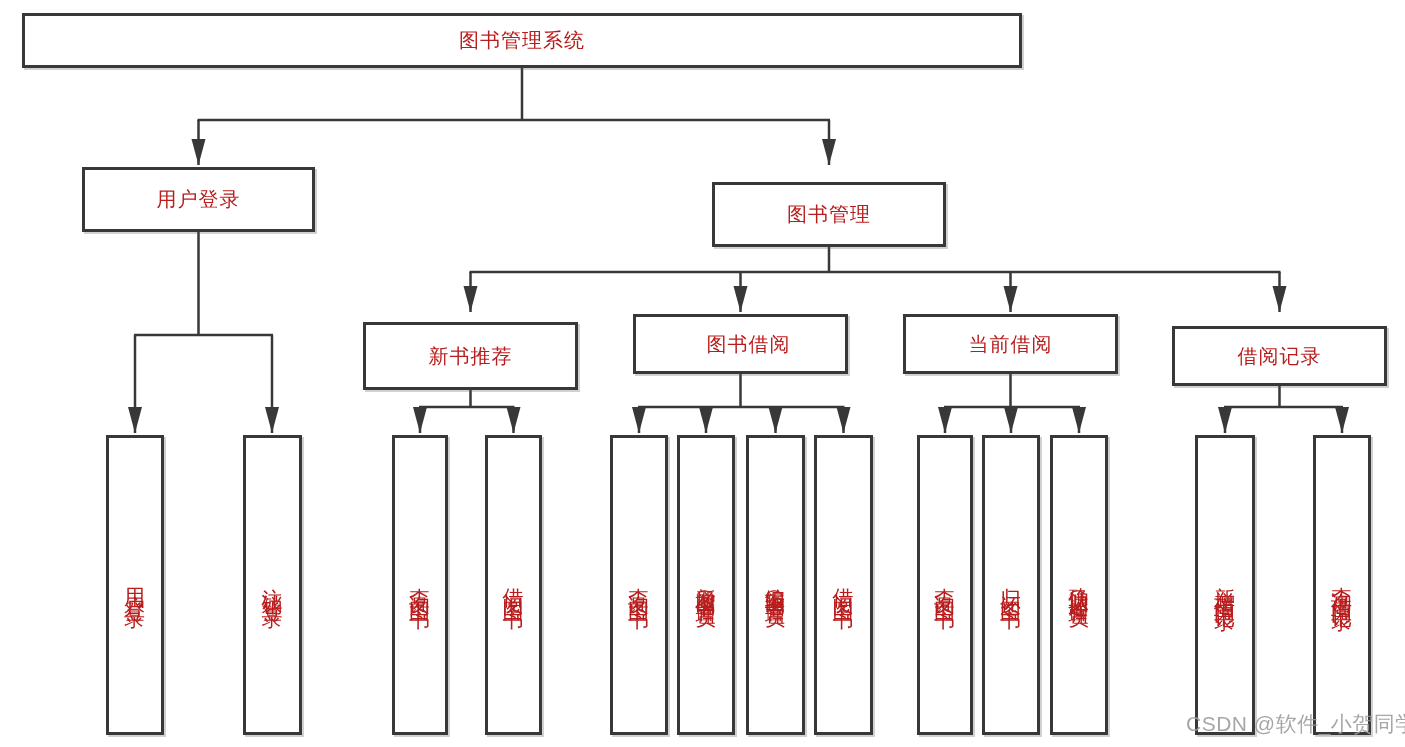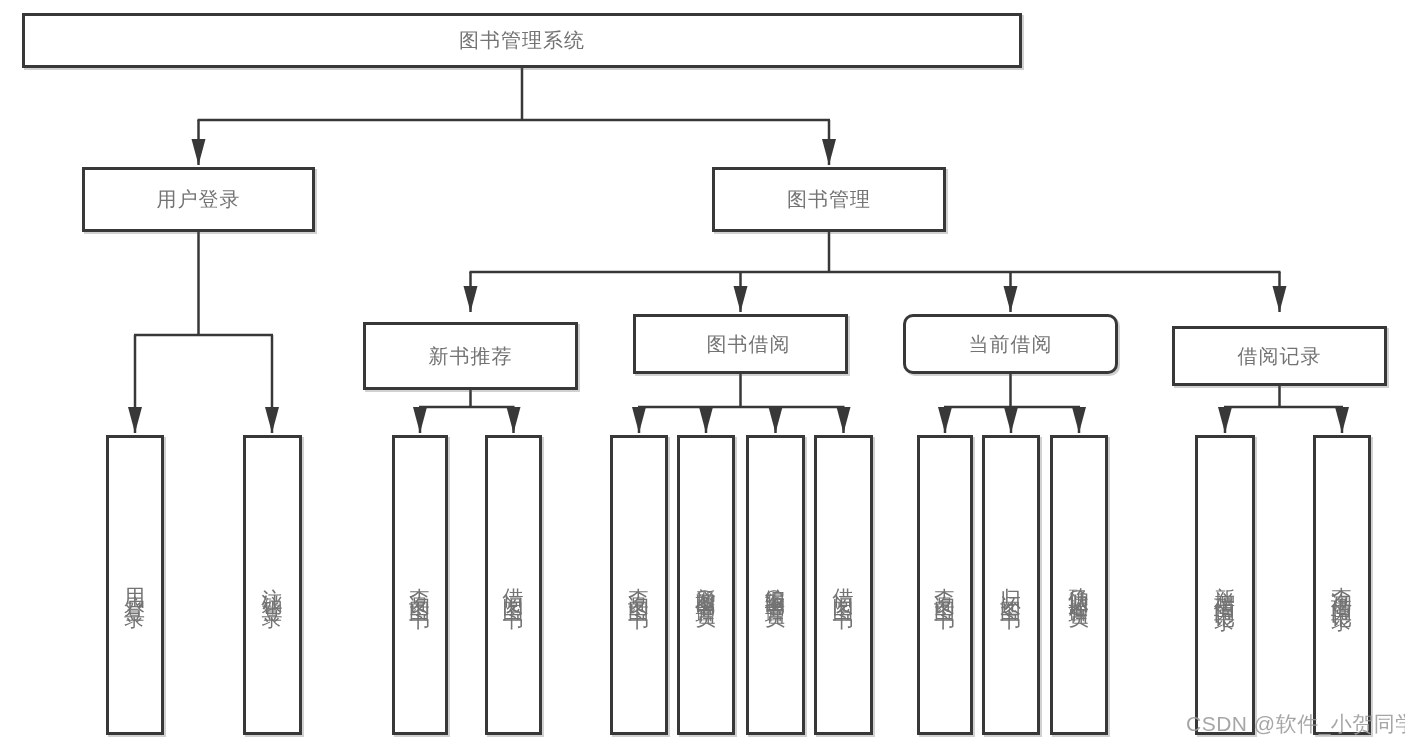--- a/index.html
+++ b/index.html
@@ -29,21 +29,21 @@
     box-shadow: 2px 2px 0 rgba(90,90,90,0.28);
     display: flex;
     align-items: center;
     justify-content: center;
     text-align: center;
     z-index: 2;
   }
   .box .lbl {
     font-size: 20px;
     letter-spacing: 1px;
-    color: #737373;
+    color: #b91c1c;
     white-space: nowrap;
   }
   .leaf .lbl {
     writing-mode: vertical-rl;
     text-orientation: mixed;
     font-size: 21px;
     letter-spacing: 7px;
     white-space: normal;
     line-height: 1;
   }
@@ -119,31 +119,31 @@
     </g>
   </svg>
 
   <div class="box" style="left:22px; top:13px; width:1000px; height:55px;">
     <span class="lbl">图书管理系统</span>
   </div>
 
   <div class="box" style="left:82px; top:167px; width:233px; height:65px;">
     <span class="lbl">用户登录</span>
   </div>
-  <div class="box" style="left:712px; top:167px; width:234px; height:65px;">
+  <div class="box" style="left:712px; top:182px; width:234px; height:65px;">
     <span class="lbl">图书管理</span>
   </div>
 
   <div class="box" style="left:363px; top:322px; width:215px; height:68px;font-family:Liberation Mono, monospace;">
     <span class="lbl">新书推荐</span>
   </div>
   <div class="box" style="left:633px; top:314px; width:215px; height:60px;padding-left:16px;">
     <span class="lbl">图书借阅</span>
   </div>
-  <div class="box" style="left:903px; top:314px; width:215px; height:60px;border-radius:10px;">
+  <div class="box" style="left:903px; top:314px; width:215px; height:60px;">
     <span class="lbl">当前借阅</span>
   </div>
   <div class="box" style="left:1172px; top:326px; width:215px; height:60px;">
     <span class="lbl">借阅记录</span>
   </div>
 
   <div class="box leaf" style="left:106px; top:435px; width:58px; height:300px;">
     <span class="lbl">用户登录</span>
   </div>
   <div class="box leaf" style="left:243px; top:435px; width:59px; height:300px;">

